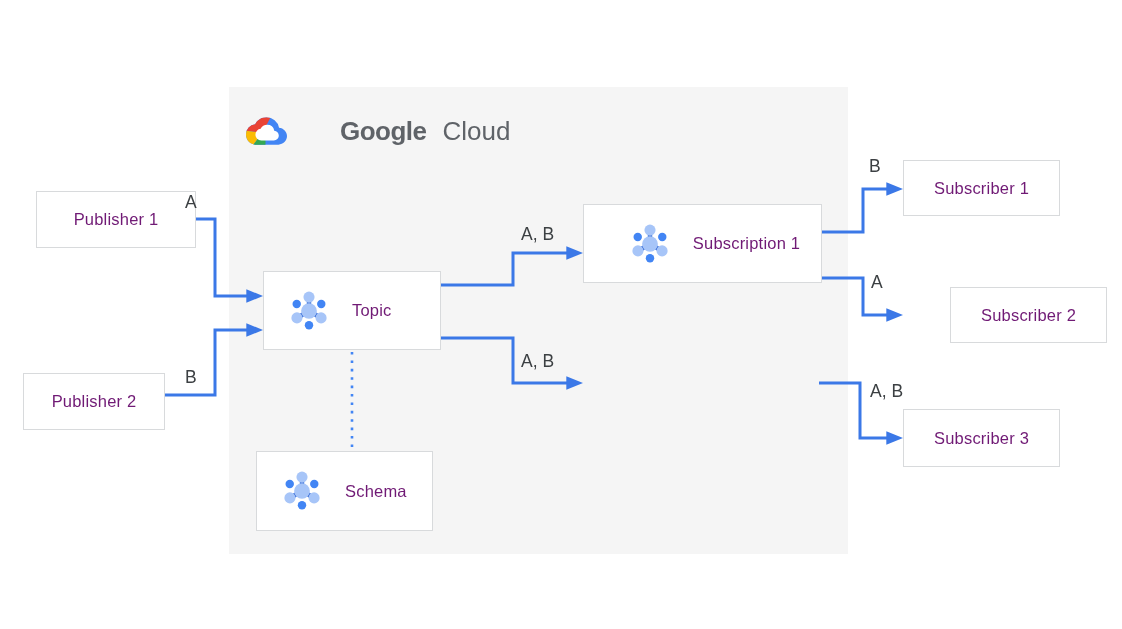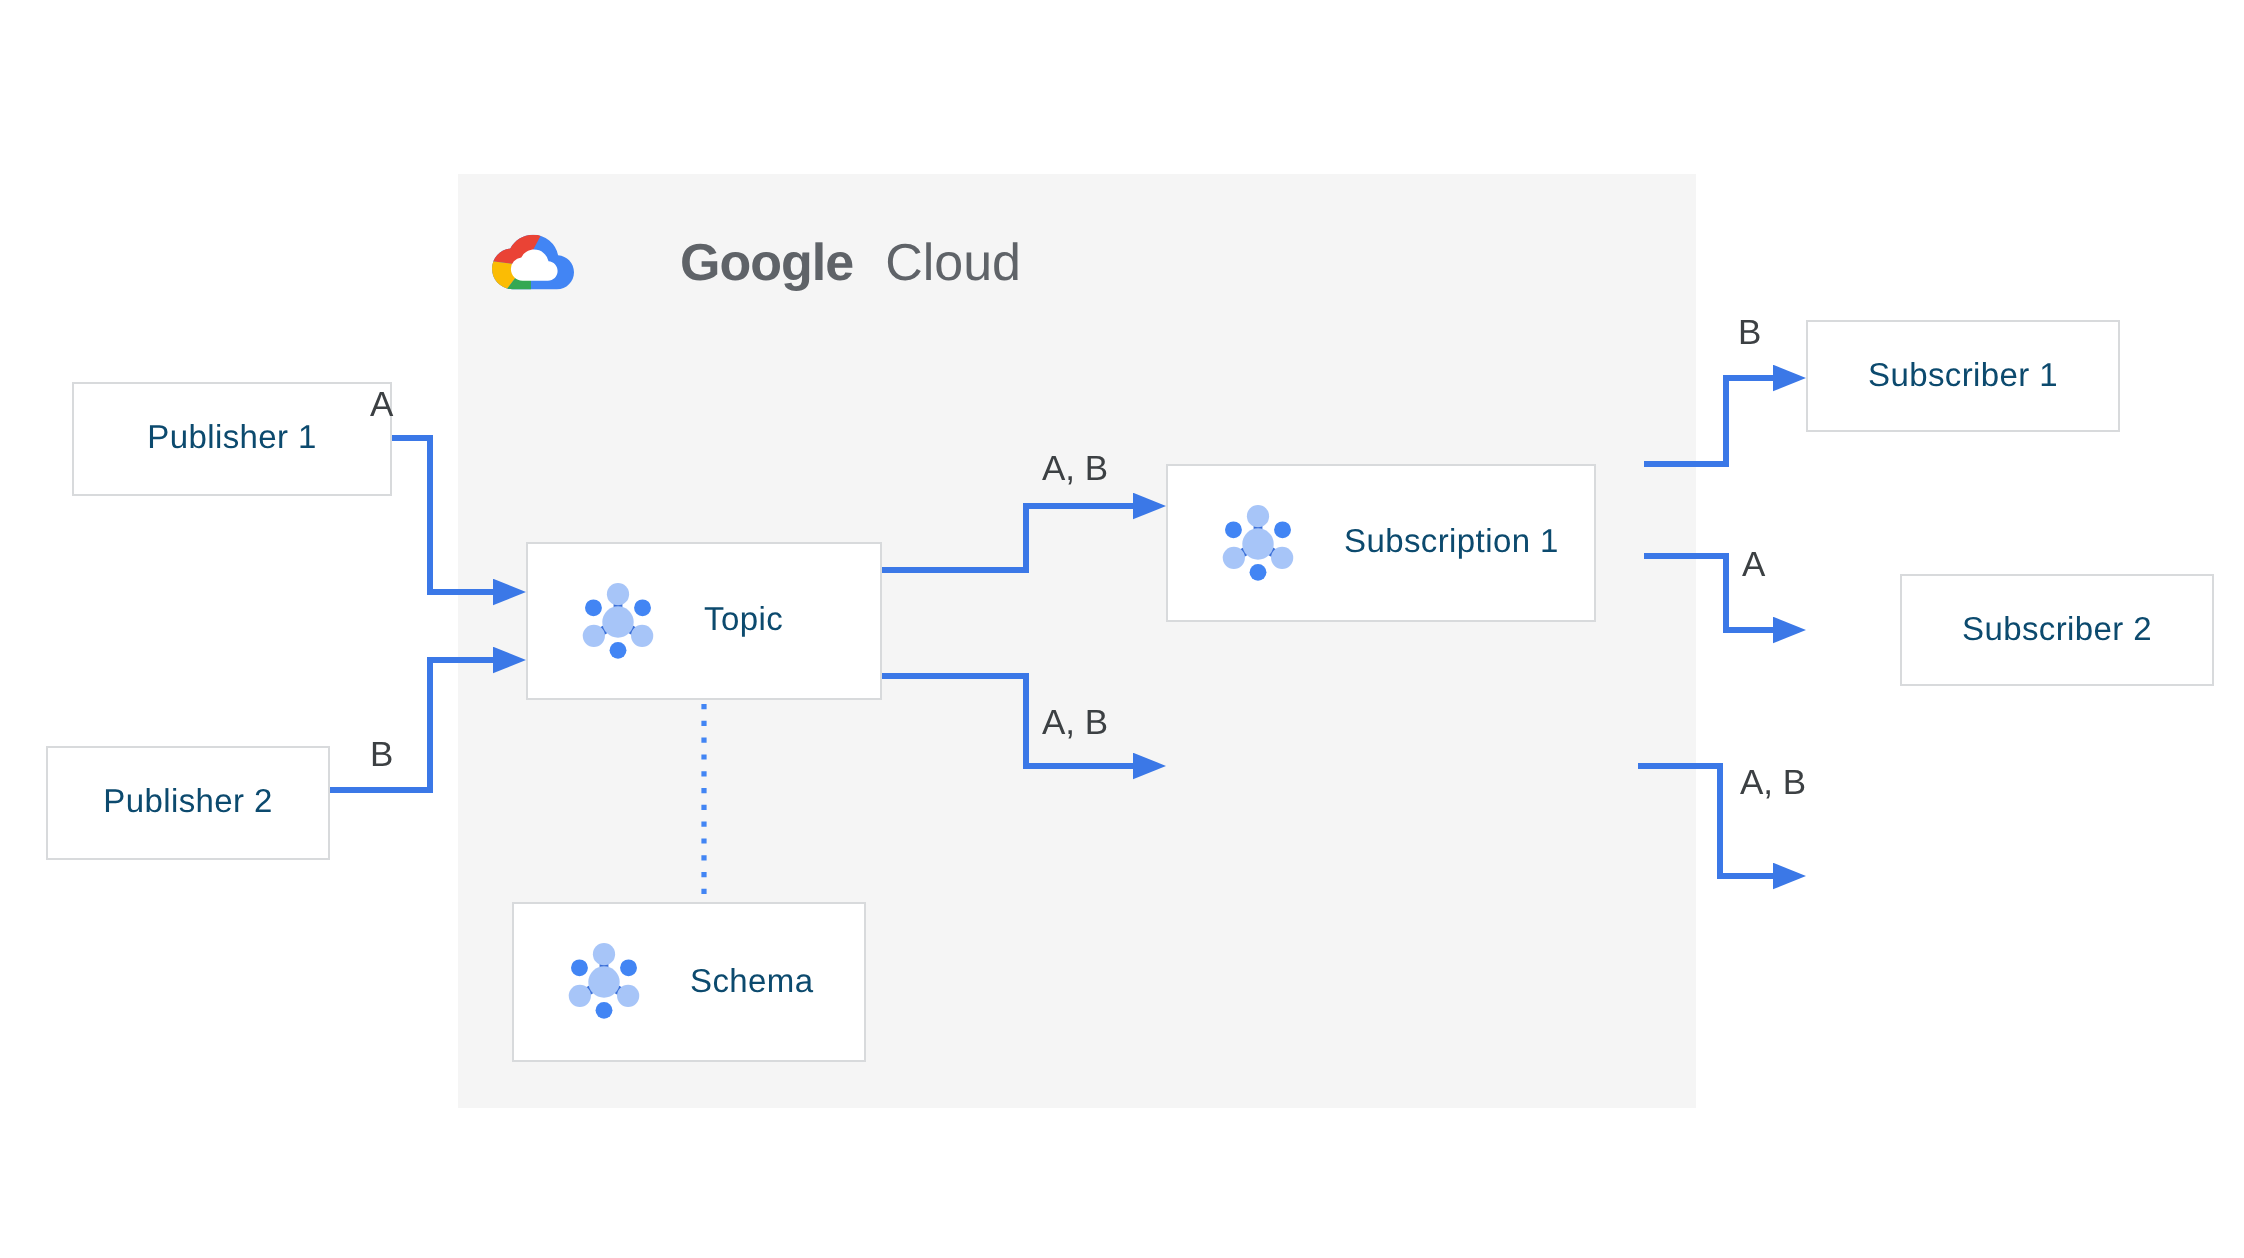--- a/index.html
+++ b/index.html
@@ -5,21 +5,21 @@
   html,body{margin:0;padding:0;background:#ffffff;}
   #canvas{
     position:relative;width:1122px;height:629px;background:#ffffff;overflow:hidden;
     font-family:"Liberation Sans", sans-serif;
   }
   #panel{position:absolute;left:229px;top:87px;width:619px;height:467px;background:#F5F5F5;}
   #edges-layer{position:absolute;left:0;top:0;width:1122px;height:629px;pointer-events:none;z-index:2;}
   .node{
     position:absolute;background:#ffffff;border:1px solid #D8DADC;box-sizing:border-box;
     display:flex;align-items:center;justify-content:center;
-    color:#0c4a6e;font-size:16.5px;letter-spacing:0.2px;z-index:3;
+    color:#701a75;font-size:16.5px;letter-spacing:0.2px;z-index:3;
   }
   .node.icon-node{justify-content:flex-start;padding-left:22px;gap:20px;}
   .edge-label{
     position:absolute;color:#3C4043;font-size:17.5px;z-index:4;white-space:nowrap;
   }
   #logo{position:absolute;left:246px;top:113px;display:flex;align-items:center;gap:9px;z-index:3;}
   #logo-text{font-size:26px;color:#5F6368;line-height:36px;}
   #logo-brand{font-weight:600;letter-spacing:-0.5px;margin-left:44px;}
   #logo-product{font-weight:300;margin-left:16px;letter-spacing:0px;}
   .pubsub-svg{display:block;}
@@ -86,20 +86,23 @@
   </div>
 
   <div class="node" style="left:903px;top:160px;width:157px;height:56px;">
     <span>Subscriber 1</span>
   </div>
 
   <div class="node" style="left:903px;top:287px;width:157px;height:56px;margin-left:47px;">
     <span>Subscriber 2</span>
   </div>
 
+  <div class="node" style="left:903px;top:409px;width:157px;height:58px;">
+    <span>Subscriber 3</span>
+  </div>
 
   <div class="node icon-node" style="left:256px;top:451px;width:177px;height:80px;">
     <svg class="pubsub-svg" width="46" height="46" viewBox="0 0 48 48">
       <g stroke="#3A6FD8" stroke-width="4.6">
         <line x1="24" y1="24" x2="24" y2="11"></line>
         <line x1="24" y1="24" x2="12.7" y2="30.5"></line>
         <line x1="24" y1="24" x2="35.3" y2="30.5"></line>
       </g>
       <circle cx="24" cy="24" r="8.2" fill="#A7C5F8"></circle>
       <circle cx="24" cy="9.5" r="5.8" fill="#A7C5F8"></circle>
@@ -123,21 +126,21 @@
       <circle cx="24" cy="9.5" r="5.8" fill="#A7C5F8"></circle>
       <circle cx="11.4" cy="31.2" r="5.8" fill="#A7C5F8"></circle>
       <circle cx="36.6" cy="31.2" r="5.8" fill="#A7C5F8"></circle>
       <circle cx="11.2" cy="16.6" r="4.4" fill="#4285F4"></circle>
       <circle cx="36.8" cy="16.6" r="4.4" fill="#4285F4"></circle>
       <circle cx="24" cy="38.8" r="4.4" fill="#4285F4"></circle>
     </svg>
     <span>Topic</span>
   </div>
 
-  <div class="node icon-node" style="left:583px;top:232px;width:215px;height:79px;">
+  <div class="node icon-node" style="left:583px;top:204px;width:239px;height:79px;justify-content:center;">
     <svg class="pubsub-svg" width="46" height="46" viewBox="0 0 48 48">
       <g stroke="#3A6FD8" stroke-width="4.6">
         <line x1="24" y1="24" x2="24" y2="11"></line>
         <line x1="24" y1="24" x2="12.7" y2="30.5"></line>
         <line x1="24" y1="24" x2="35.3" y2="30.5"></line>
       </g>
       <circle cx="24" cy="24" r="8.2" fill="#A7C5F8"></circle>
       <circle cx="24" cy="9.5" r="5.8" fill="#A7C5F8"></circle>
       <circle cx="11.4" cy="31.2" r="5.8" fill="#A7C5F8"></circle>
       <circle cx="36.6" cy="31.2" r="5.8" fill="#A7C5F8"></circle>

